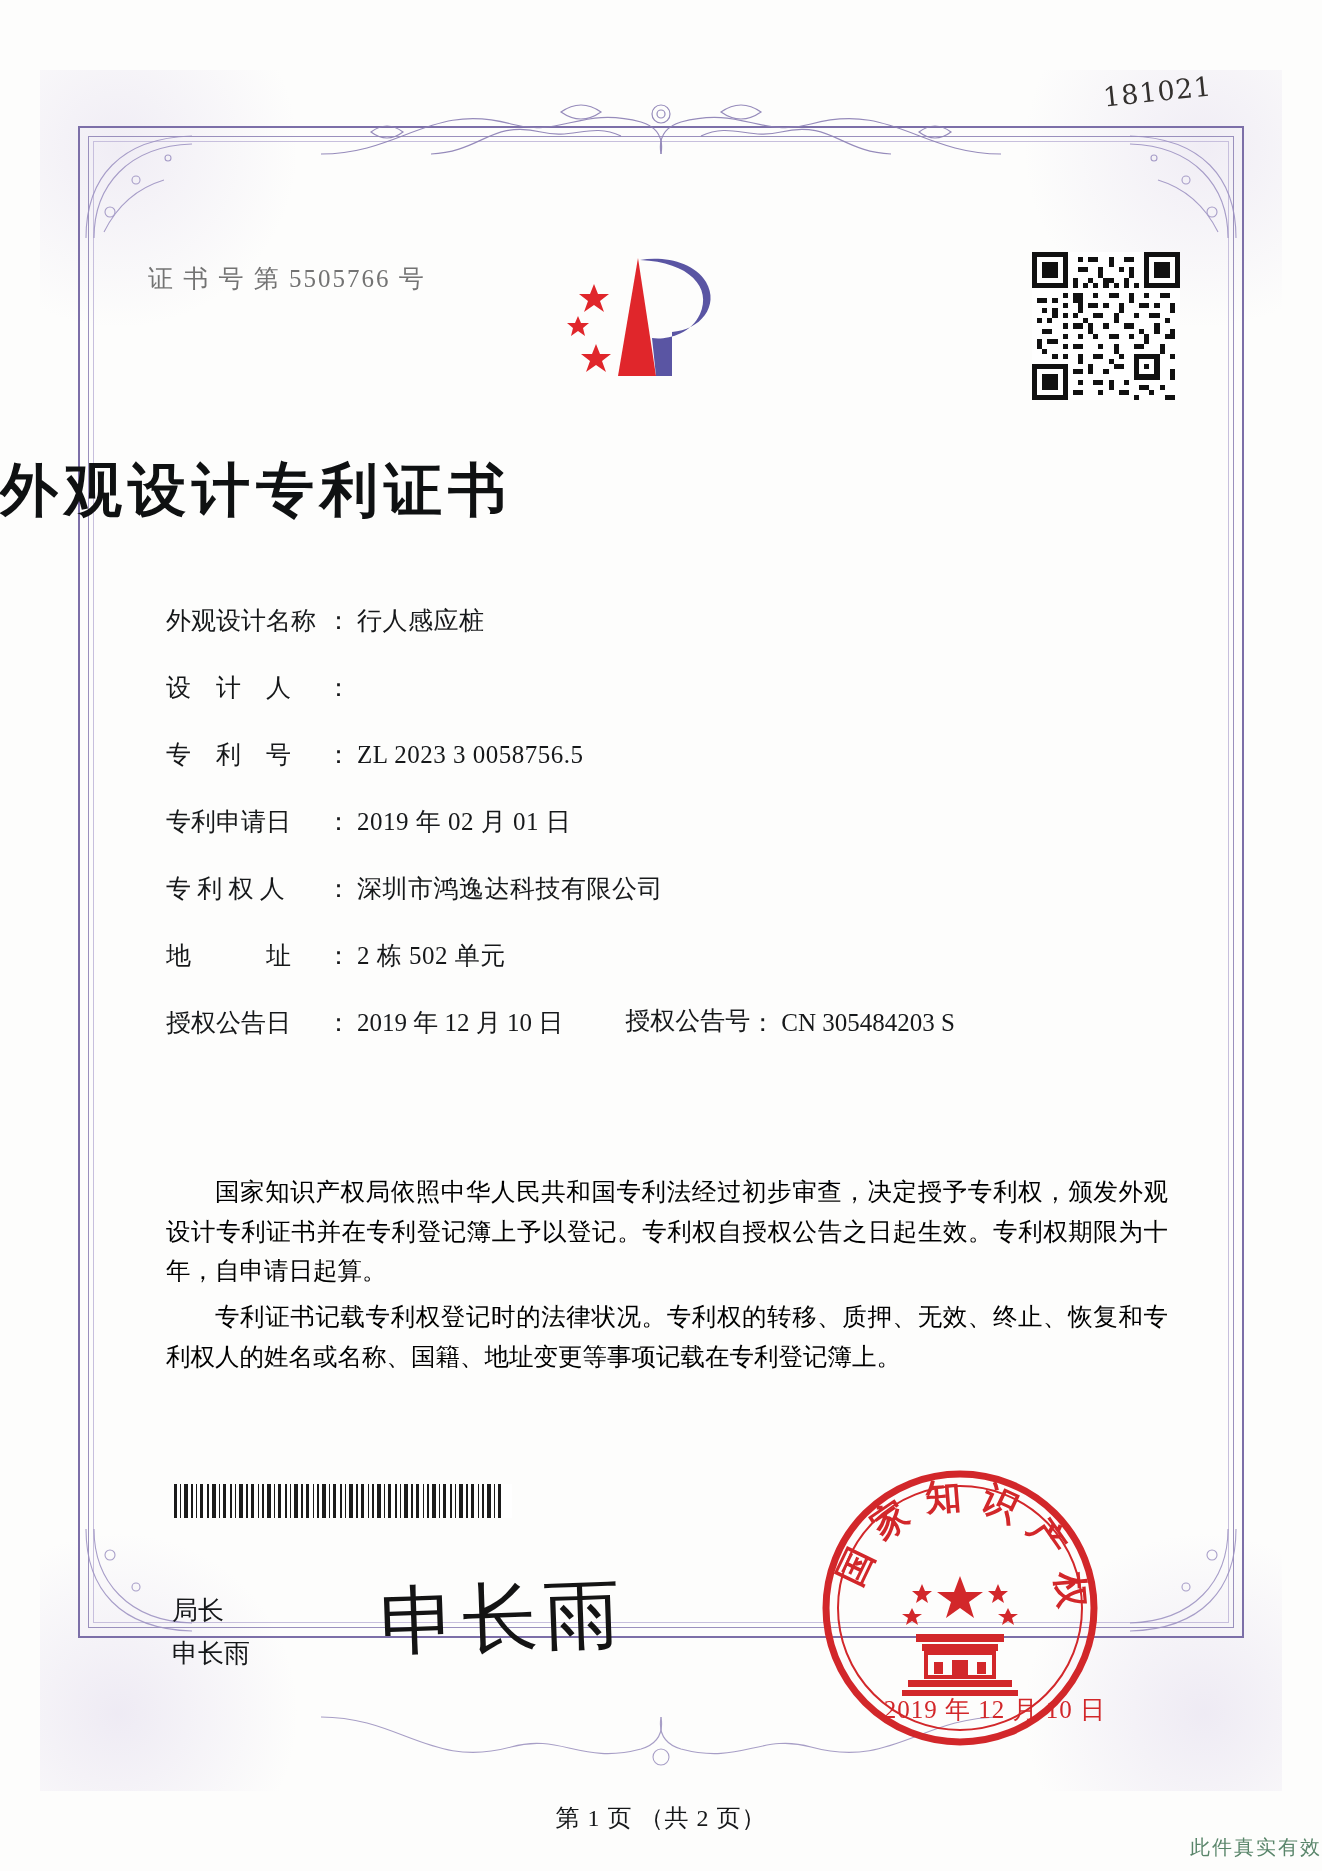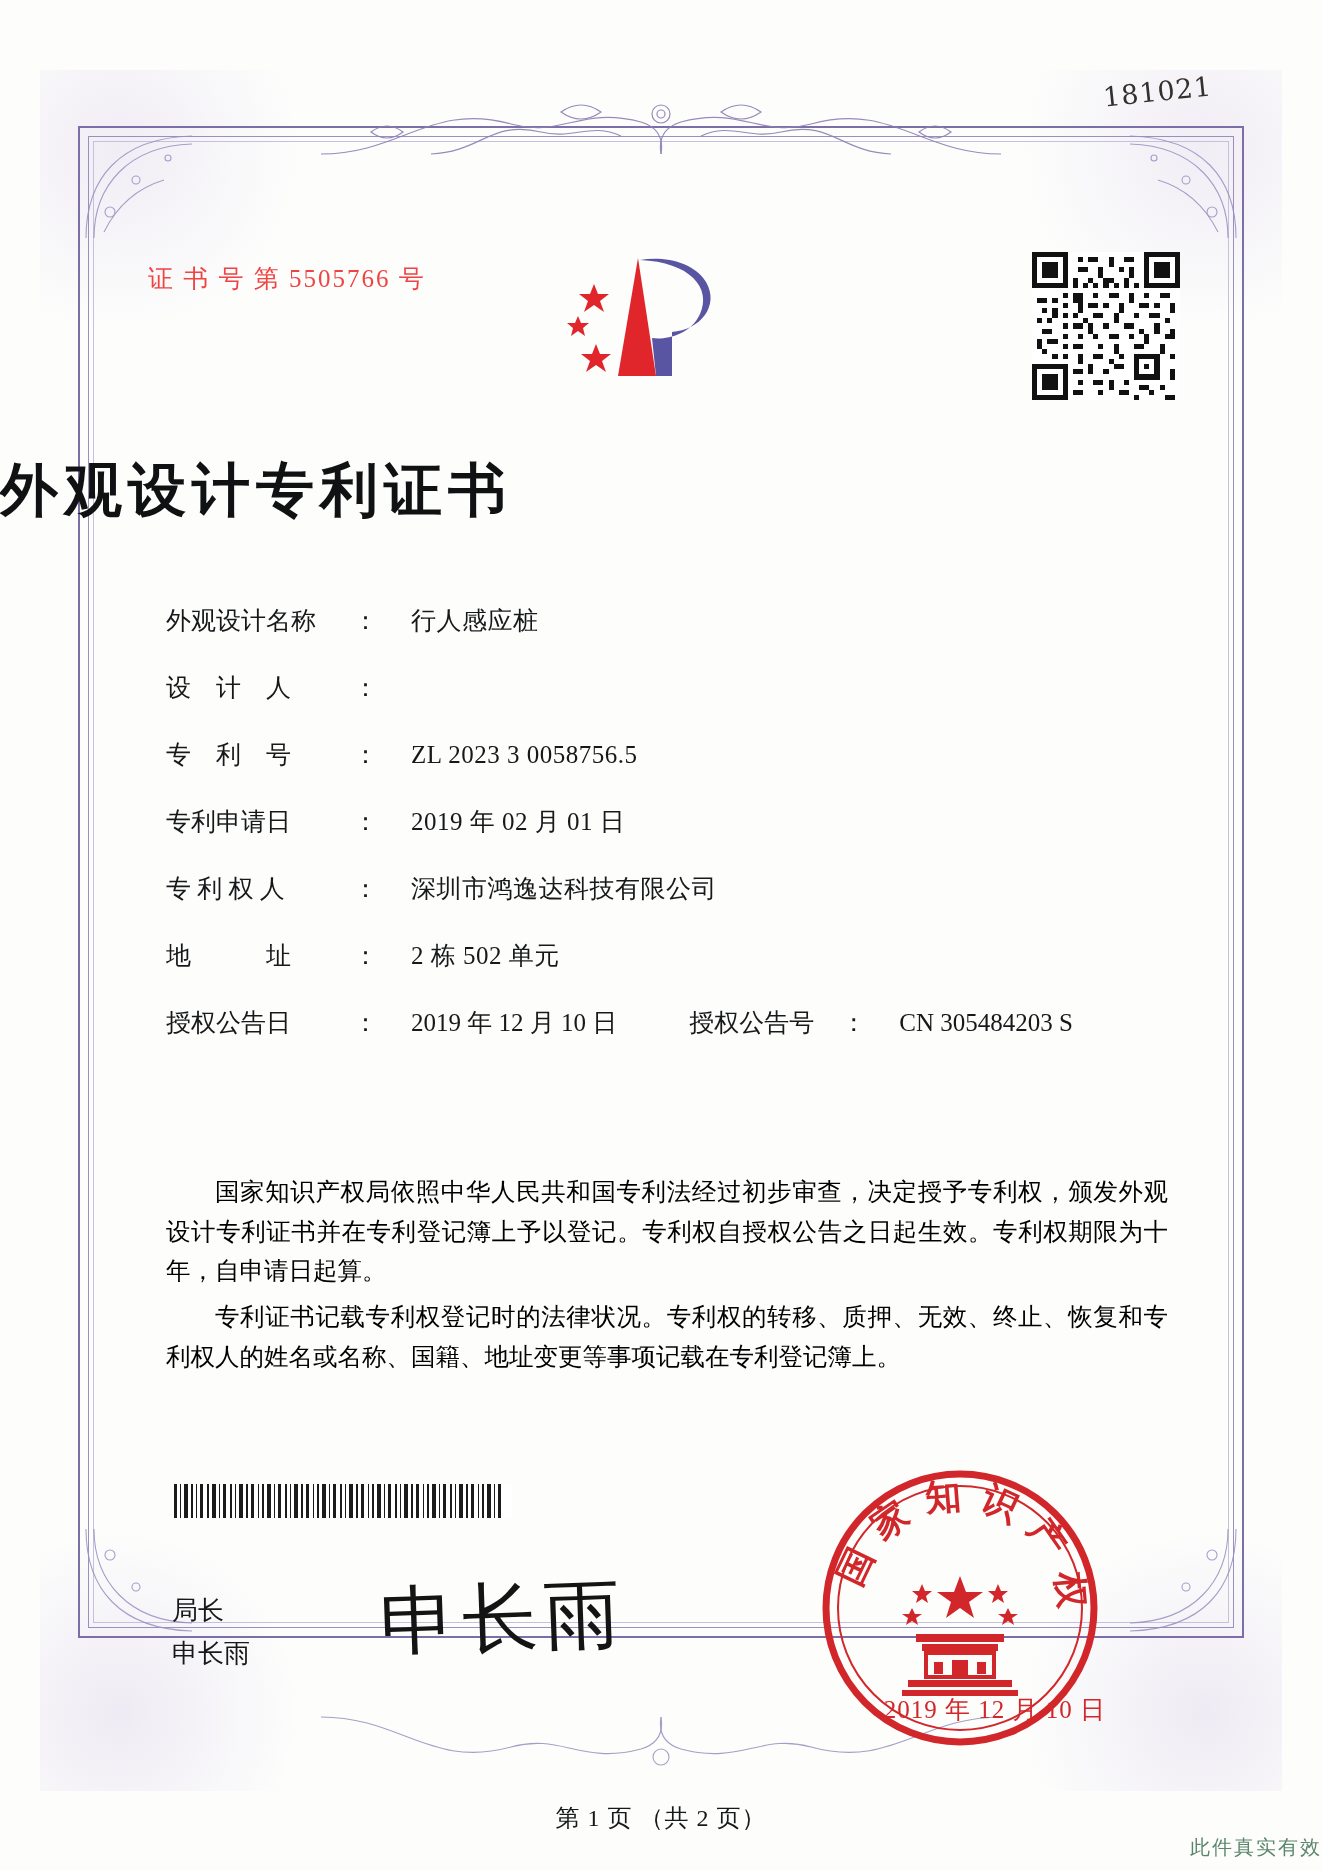--- a/index.html
+++ b/index.html
@@ -107,21 +107,21 @@
     letter-spacing: 1px;
   }
 
   
   .cert-no {
     position: absolute;
     left: 148px;
     top: 262px;
     font-size: 25px;
     letter-spacing: 2px;
-    color: #ef4444;
+    color: #737373;
   }
 
   .logo {
     position: absolute;
     left: 560px;
     top: 248px;
     width: 180px;
     height: 140px;
   }
 
@@ -153,42 +153,42 @@
     top: 608px;
     width: 1000px;
     font-size: 25px;
     line-height: 1.0;
     color: #16181a;
   }
   .field-row {
     display: flex;
     align-items: flex-start;
     margin-bottom: 42px;
-    gap: 27px;
   }
   .field-label {
     width: 160px;
     flex: 0 0 160px;
     white-space: nowrap;
     letter-spacing: 0px;
   }
   .field-colon {
     flex: 0 0 auto;
     margin-right: 6px;
   }
   .field-value {
     flex: 1 1 auto;
     letter-spacing: .5px;
   }
   .field-value .line2 {
     display: block;
   }
   .field-row.inline-pair .second-label {
-    margin-left: 45px;
+    margin-left: 62px;
     white-space: nowrap;
+    font-family: Liberation Mono, monospace;
   }
 
   
   .paragraphs {
     position: absolute;
     left: 166px;
     top: 1172px;
     width: 1002px;
     font-size: 24.5px;
     line-height: 1.62;

